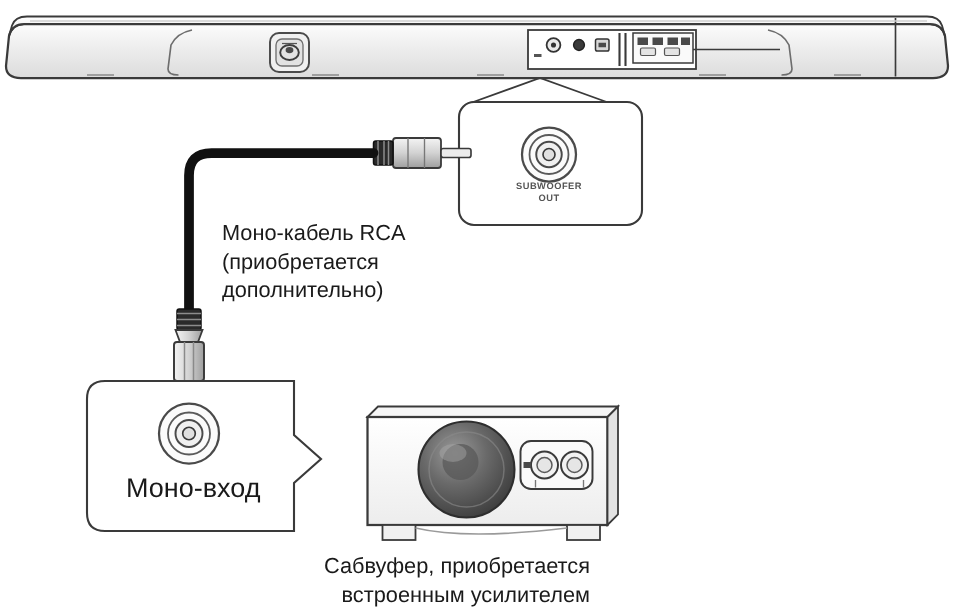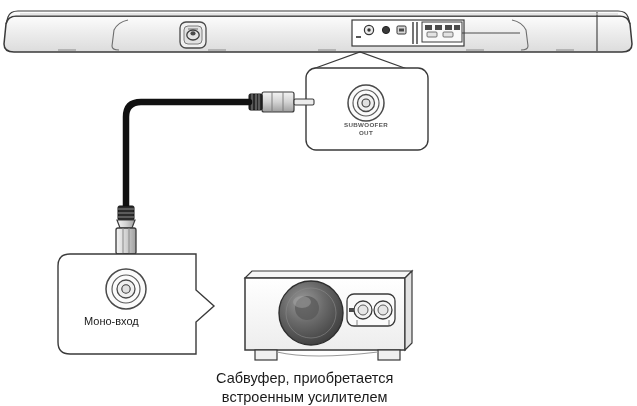--- a/index.html
+++ b/index.html
@@ -31,21 +31,21 @@
     line-height: 1.32;
   }
   .t-cable {
     left: 148px;
     top: 147px;
     font-size: 14.5px;
   }
   .t-monoin {
     left: 84px;
     top: 314px;
-    font-size: 11px;
+    font-size: 18px;
   }
   .t-caption {
     left: 216px;
     top: 369px;
     font-size: 14.5px;
     text-align: center;
   }
   .t-jacklabel {
     left: 330px;
     top: 121px;
@@ -231,21 +231,24 @@
         <line x1="357" y1="320" x2="357" y2="325" stroke="#777" stroke-width="0.9"></line>
         <line x1="389" y1="320" x2="389" y2="325" stroke="#777" stroke-width="0.9"></line>
       </g>
 
       <rect x="255" y="350" width="22" height="10" fill="#f0f0f0" stroke="#3a3a3a" stroke-width="1.2"></rect>
       <rect x="378" y="350" width="22" height="10" fill="#f0f0f0" stroke="#3a3a3a" stroke-width="1.2"></rect>
       <path d="M277,352 Q311,360 378,352" fill="none" stroke="#9a9a9a" stroke-width="1.1"></path>
     </g>
   </svg>
 
+  <div class="txt t-cable"><span>Моно-кабель RCA</span>
+<span>(приобретается</span>
+<span>дополнительно)</span></div>
 
   <div class="txt t-monoin">Моно-вход</div>
 
   <div class="txt t-caption"><span>Сабвуфер, приобретается</span>
-<span style="display:inline-block;width:100%;text-align:center;">встроенным усилителем</span></div>
+<span style="display:inline-block;width:100%;text-align:right;">встроенным усилителем</span></div>
 
   <div class="txt t-jacklabel"><span>SUBWOOFER</span><span class="ln2">OUT</span></div>
 
 </div>
 
 </body></html>

